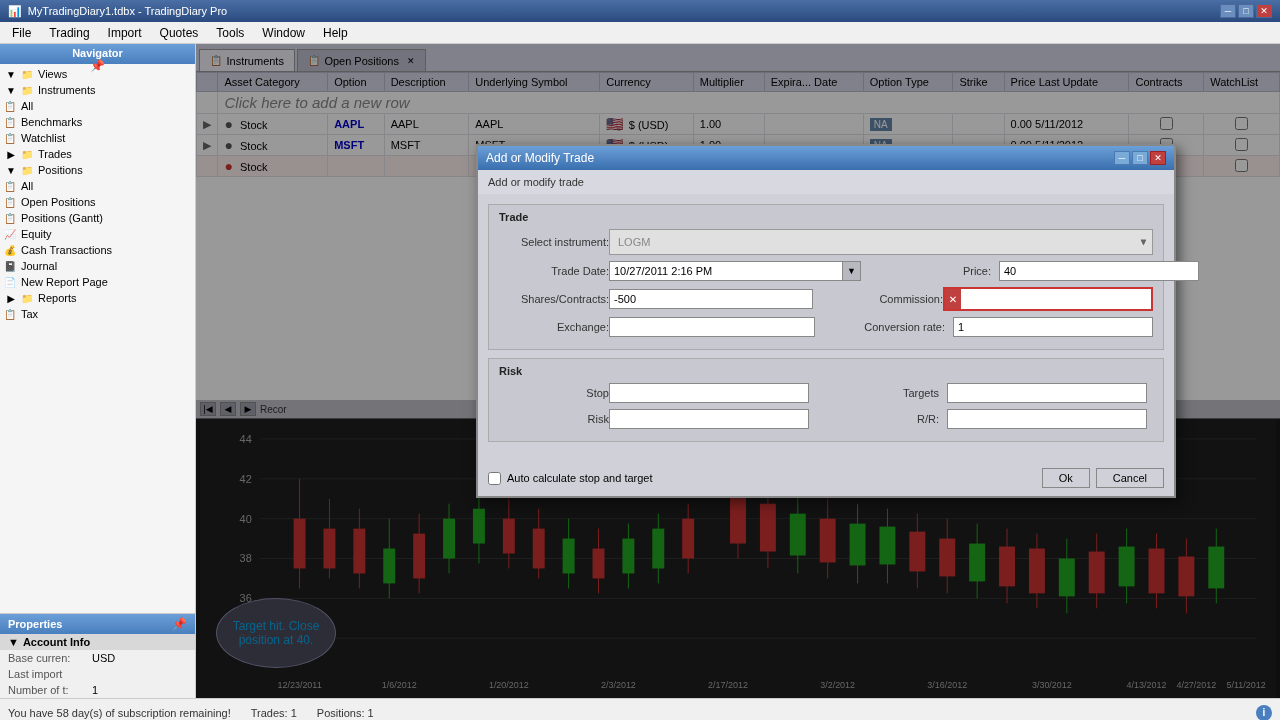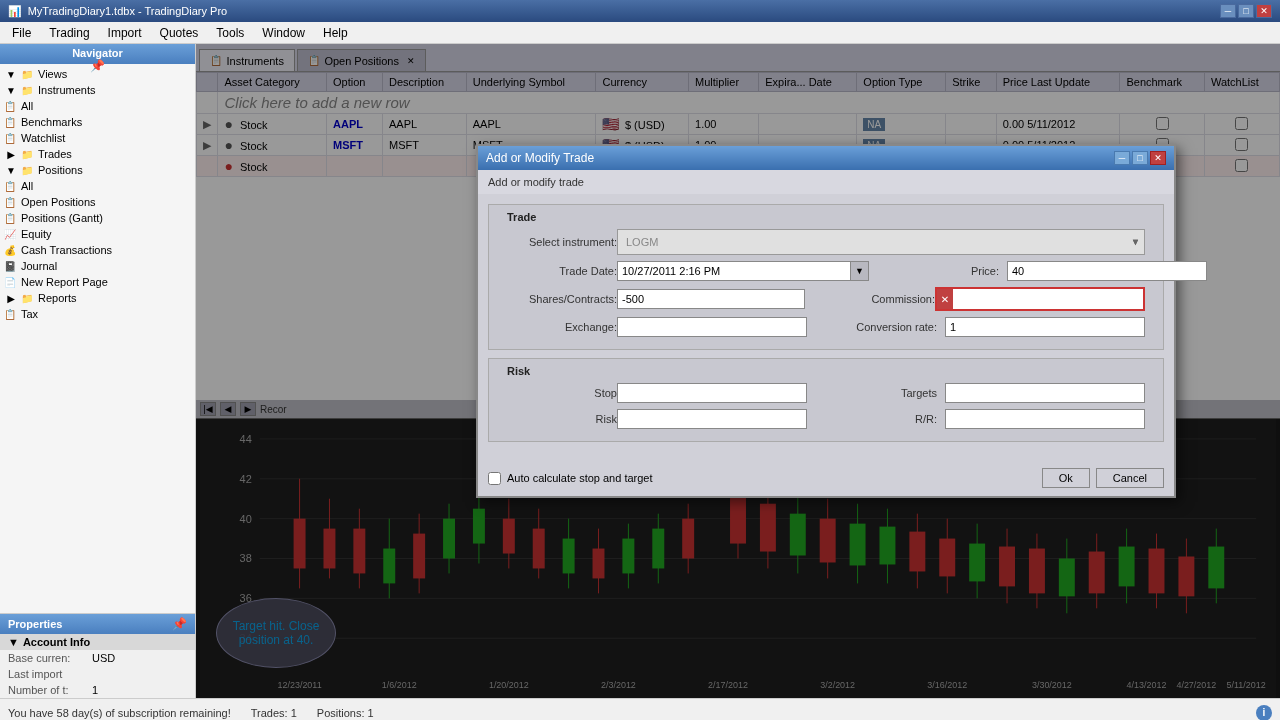--- a/index.html
+++ b/index.html
@@ -288,21 +288,21 @@
       font-size: 11px;
       color: #333;
       background: #d8d8e0;
     }
     #modal-body { padding: 10px; }
 
     .modal-section {
       background: #c8c8d0;
       border: 1px solid #aaa;
       margin-bottom: 8px;
-      padding: 6px 18px;
+      padding: 6px 10px;
     }
     .modal-section-title {
       font-weight: bold;
       font-size: 11px;
       margin-bottom: 6px;
       color: #222;
     }
     .modal-row {
       display: flex;
       align-items: center;
@@ -570,21 +570,21 @@
             <th>Asset Category</th>
             <th>Option</th>
             <th>Description</th>
             <th>Underlying Symbol</th>
             <th>Currency</th>
             <th>Multiplier</th>
             <th>Expira... Date</th>
             <th>Option Type</th>
             <th>Strike</th>
             <th>Price Last Update</th>
-            <th>Benchmark</th>
+            <th>Contracts</th>
             <th>WatchList</th>
           </tr>
         </thead>
         <tbody>
           <tr>
             <td></td>
             <td colspan="12" class="add-row-hint">Click here to add a new row</td>
           </tr>
 
           <tr>

